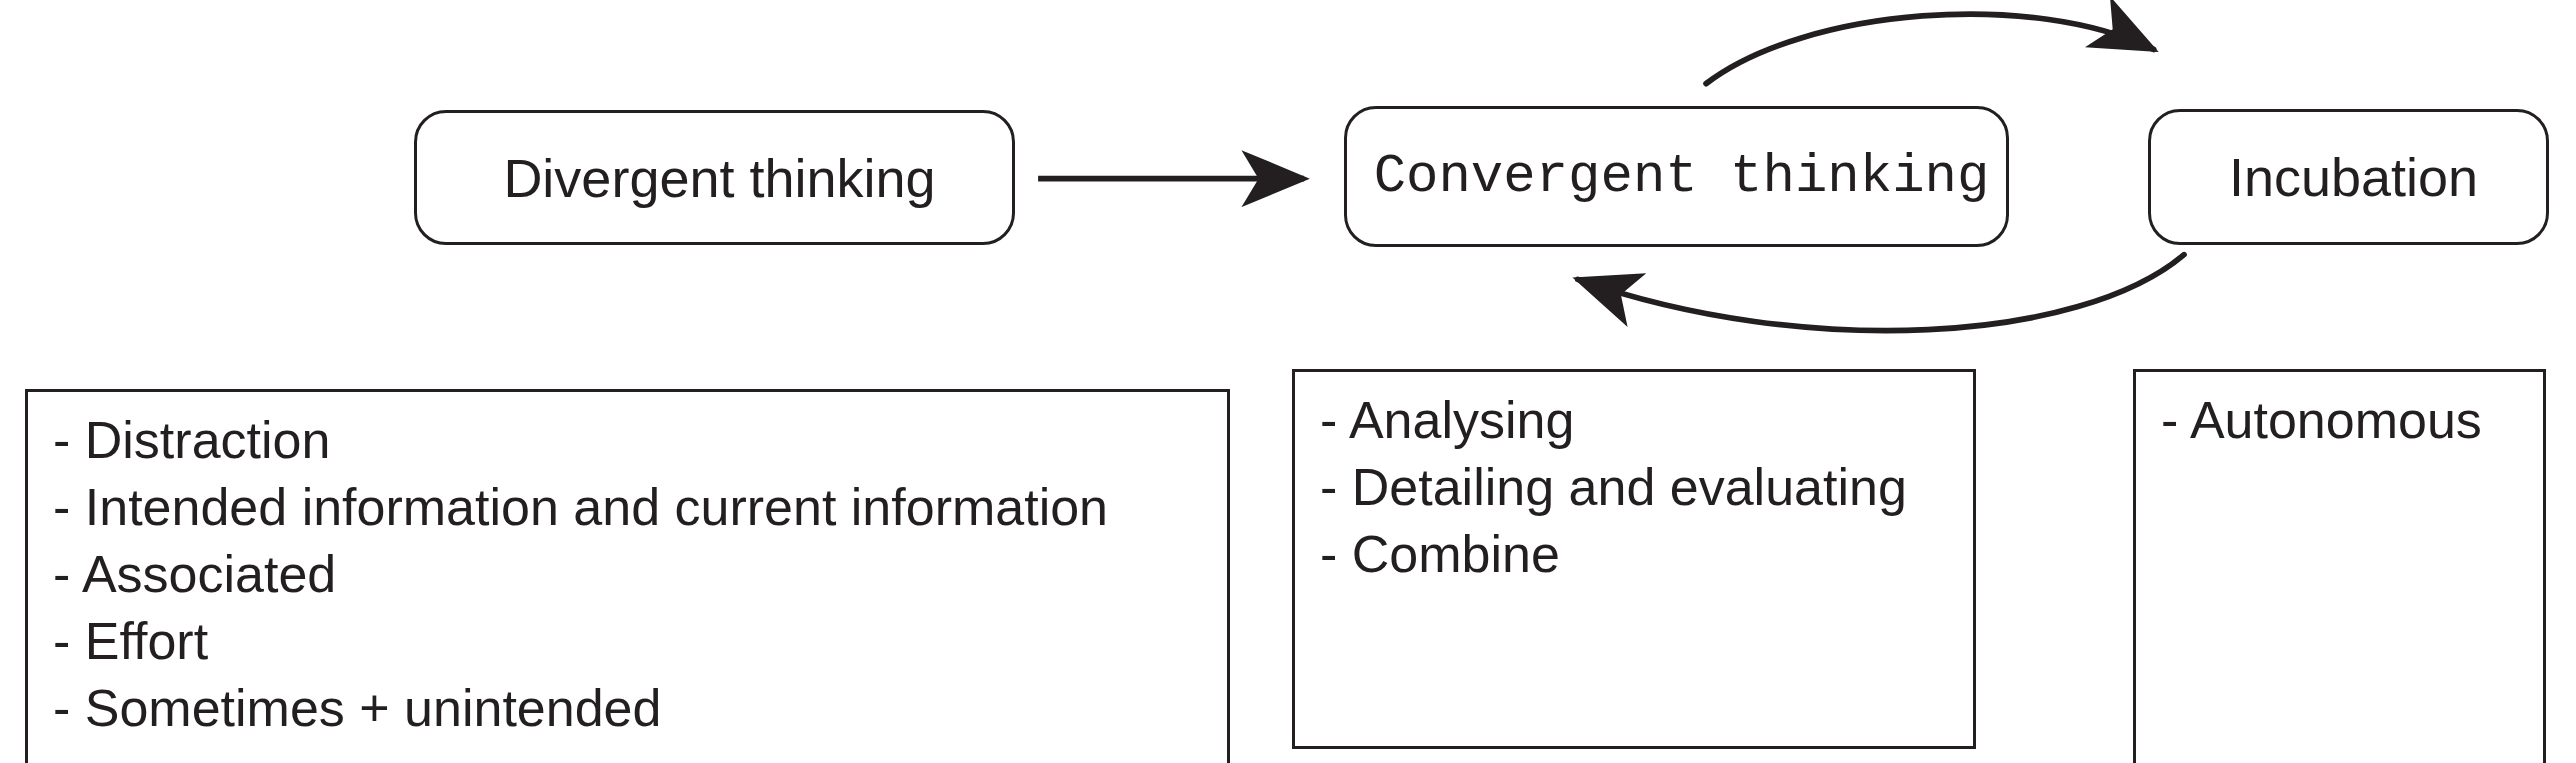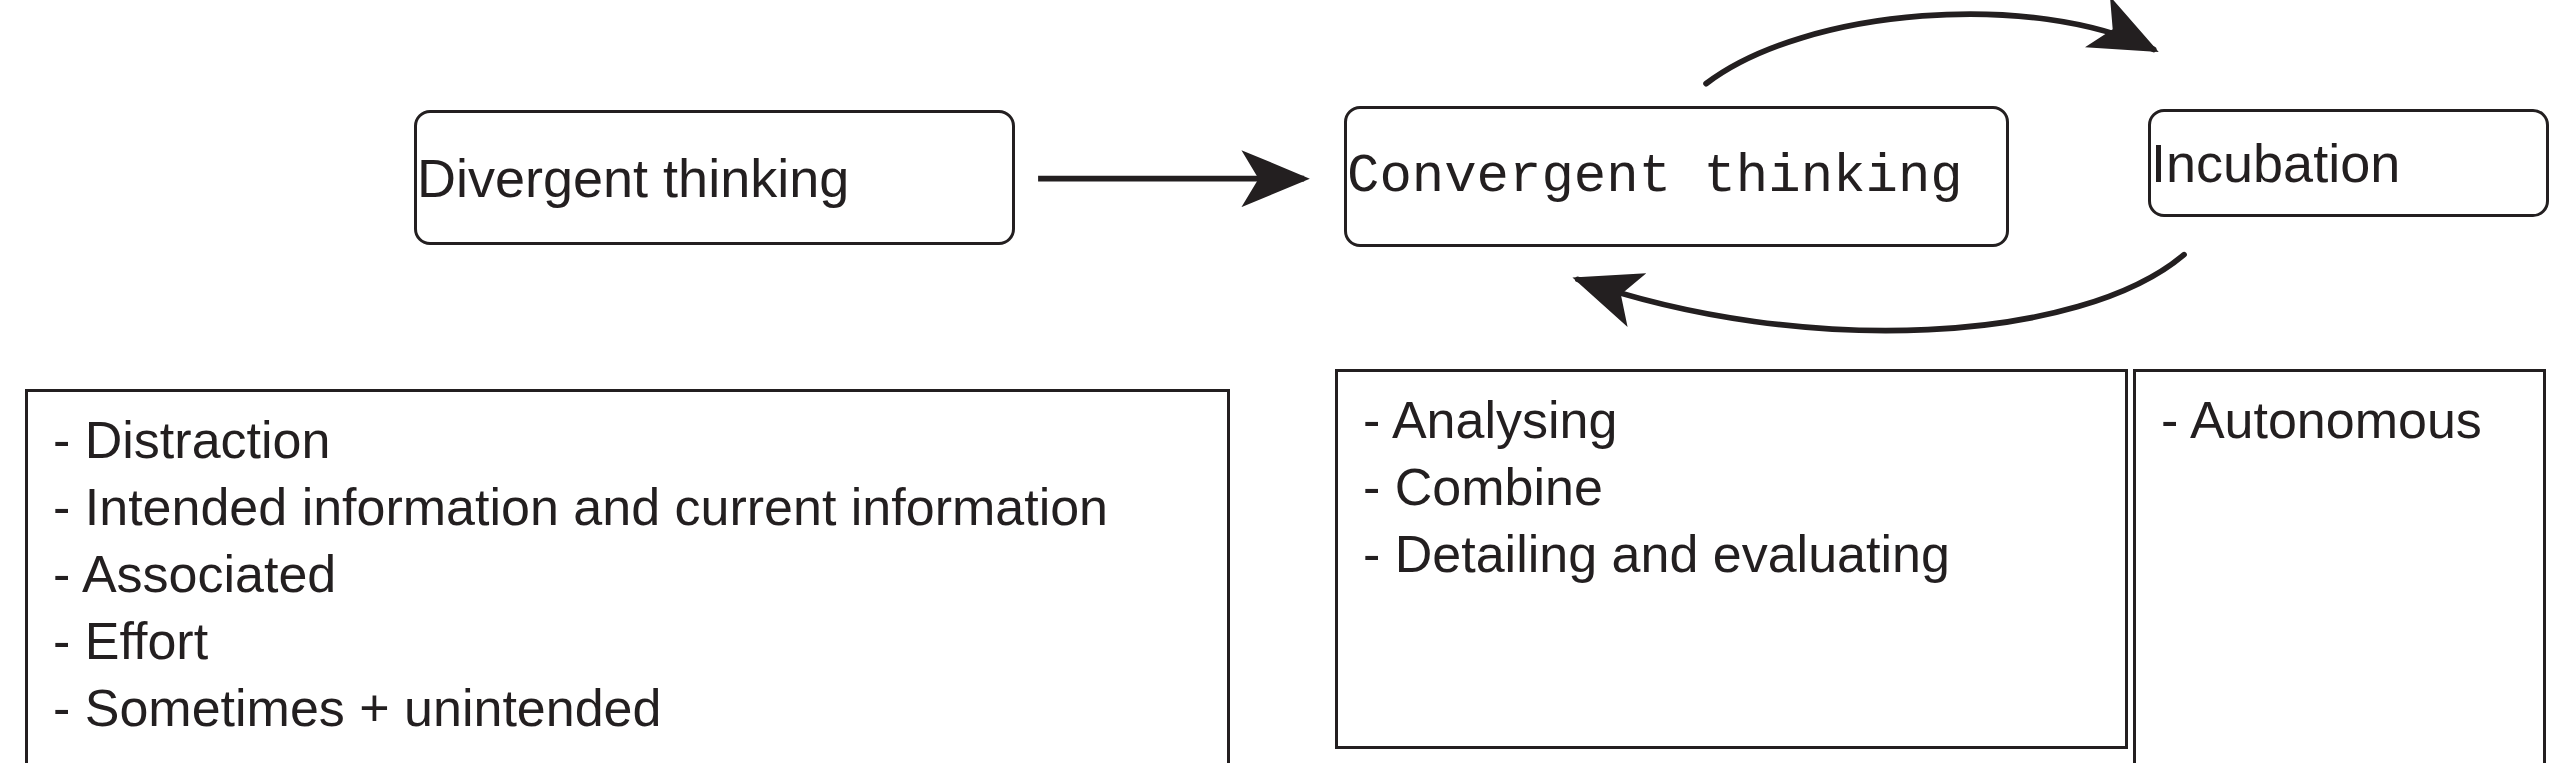--- a/index.html
+++ b/index.html
@@ -15,42 +15,44 @@
   .arrows-layer {
     position: absolute;
     left: 0; top: 0;
     width: 2576px; height: 763px;
     pointer-events: none;
   }
   .stage-box {
     position: absolute;
     box-sizing: border-box;
     border: 3.8px solid #231f20;
-    border-radius: 16px;
+    border-radius: 32px;
     background: #ffffff;
     display: flex;
     align-items: center;
+    justify-content: center;
     font-size: 54px;
     line-height: 1;
     white-space: nowrap;
+    padding-left: 10px;
   }
   #stage-divergent  { left: 414px;  top: 110px; width: 601px; height: 135px; }
   #stage-convergent { left: 1344px; top: 106px; width: 665px; height: 141px; font-family: Liberation Mono, monospace; }
-  #stage-incubation { left: 2148px; top: 109px; width: 401px; height: 108px; }
+  #stage-incubation { left: 2148px; top: 109px; width: 401px; height: 136px; }
   .note-box {
     position: absolute;
     box-sizing: border-box;
     border: 3.8px solid #231f20;
     background: #ffffff;
     padding: 15px 23px 0 25px;
     font-size: 52px;
     line-height: 67px;
   }
   #note-divergent  { left: 25px;   top: 369px; width: 1205px; height: 380px; margin-top: 20px; }
-  #note-convergent { left: 1335px; top: 369px; width: 793px;  height: 380px; }
+  #note-convergent { left: 1292px; top: 369px; width: 684px;  height: 380px; }
   #note-incubation { left: 2133px; top: 369px; width: 413px;  height: 456px; }
   .note-line { white-space: normal; }
 </style>
 </head>
 <body>
 
 <div class="scene">
 
   <svg class="arrows-layer" viewBox="0 0 2710 803" xmlns="http://www.w3.org/2000/svg">
     <defs>
@@ -79,22 +81,22 @@
   <div class="note-box" id="note-divergent">
     <div class="note-line">- Distraction</div>
     <div class="note-line">- Intended information and current information</div>
     <div class="note-line">- Associated</div>
     <div class="note-line">- Effort</div>
     <div class="note-line">- Sometimes + unintended</div>
   </div>
 
   <div class="note-box" id="note-convergent">
     <div class="note-line">- Analysing</div>
+    <div class="note-line">- Detailing and evaluating</div>
     <div class="note-line">- Combine</div>
-    <div class="note-line">- Detailing and evaluating</div>
   </div>
 
   <div class="note-box" id="note-incubation">
     <div class="note-line">- Autonomous</div>
   </div>
 
 </div>
 
 
 </body></html>

